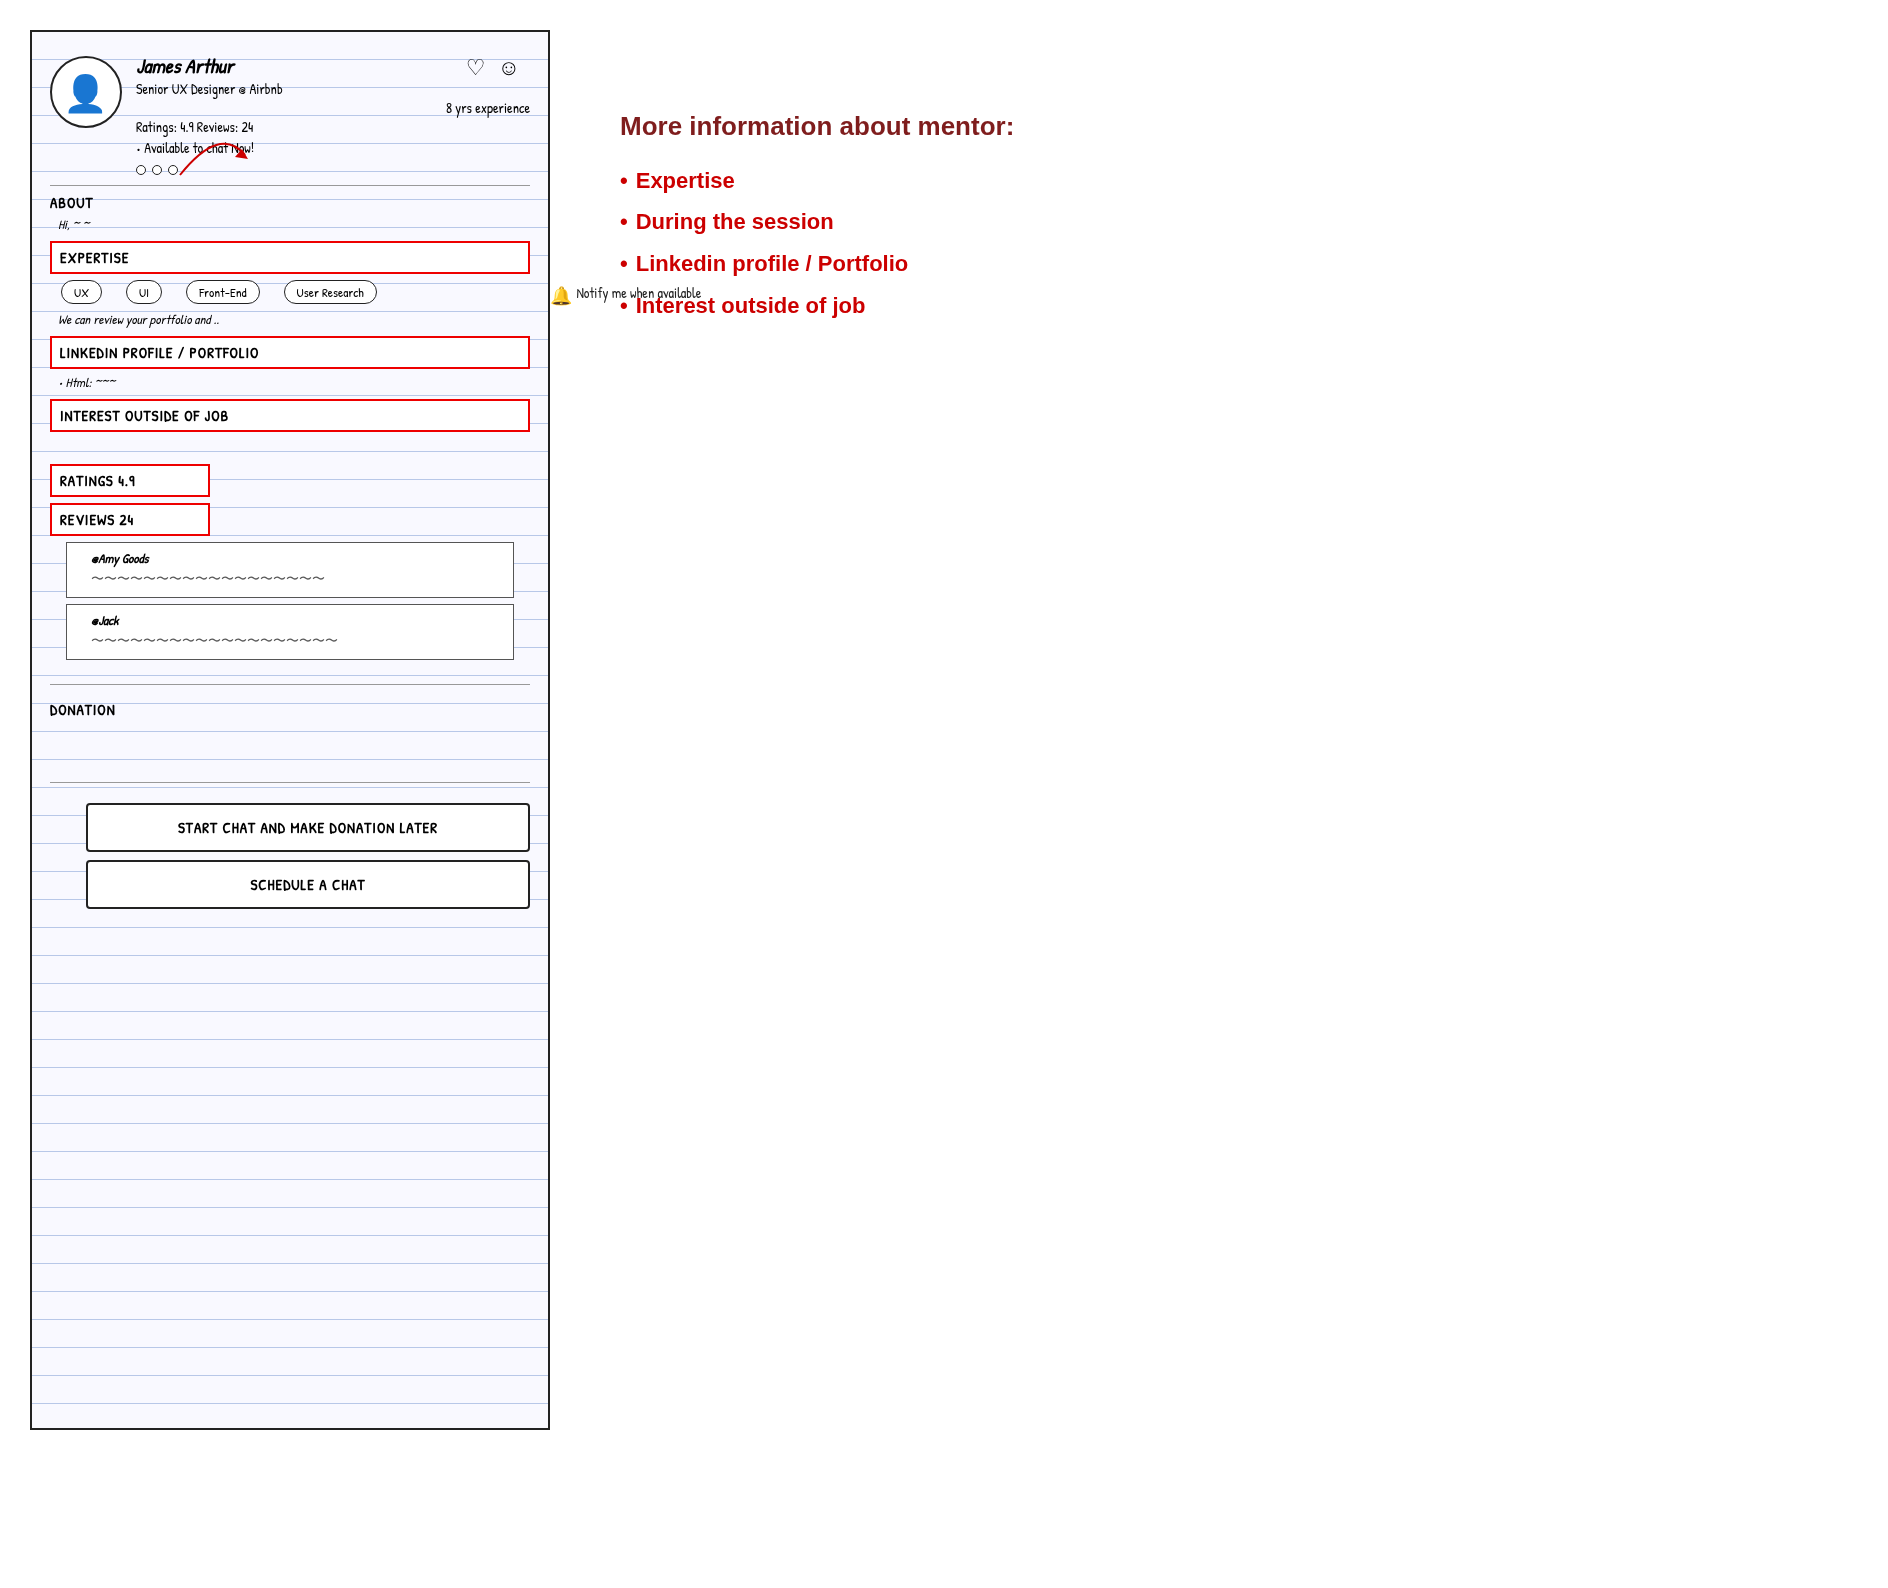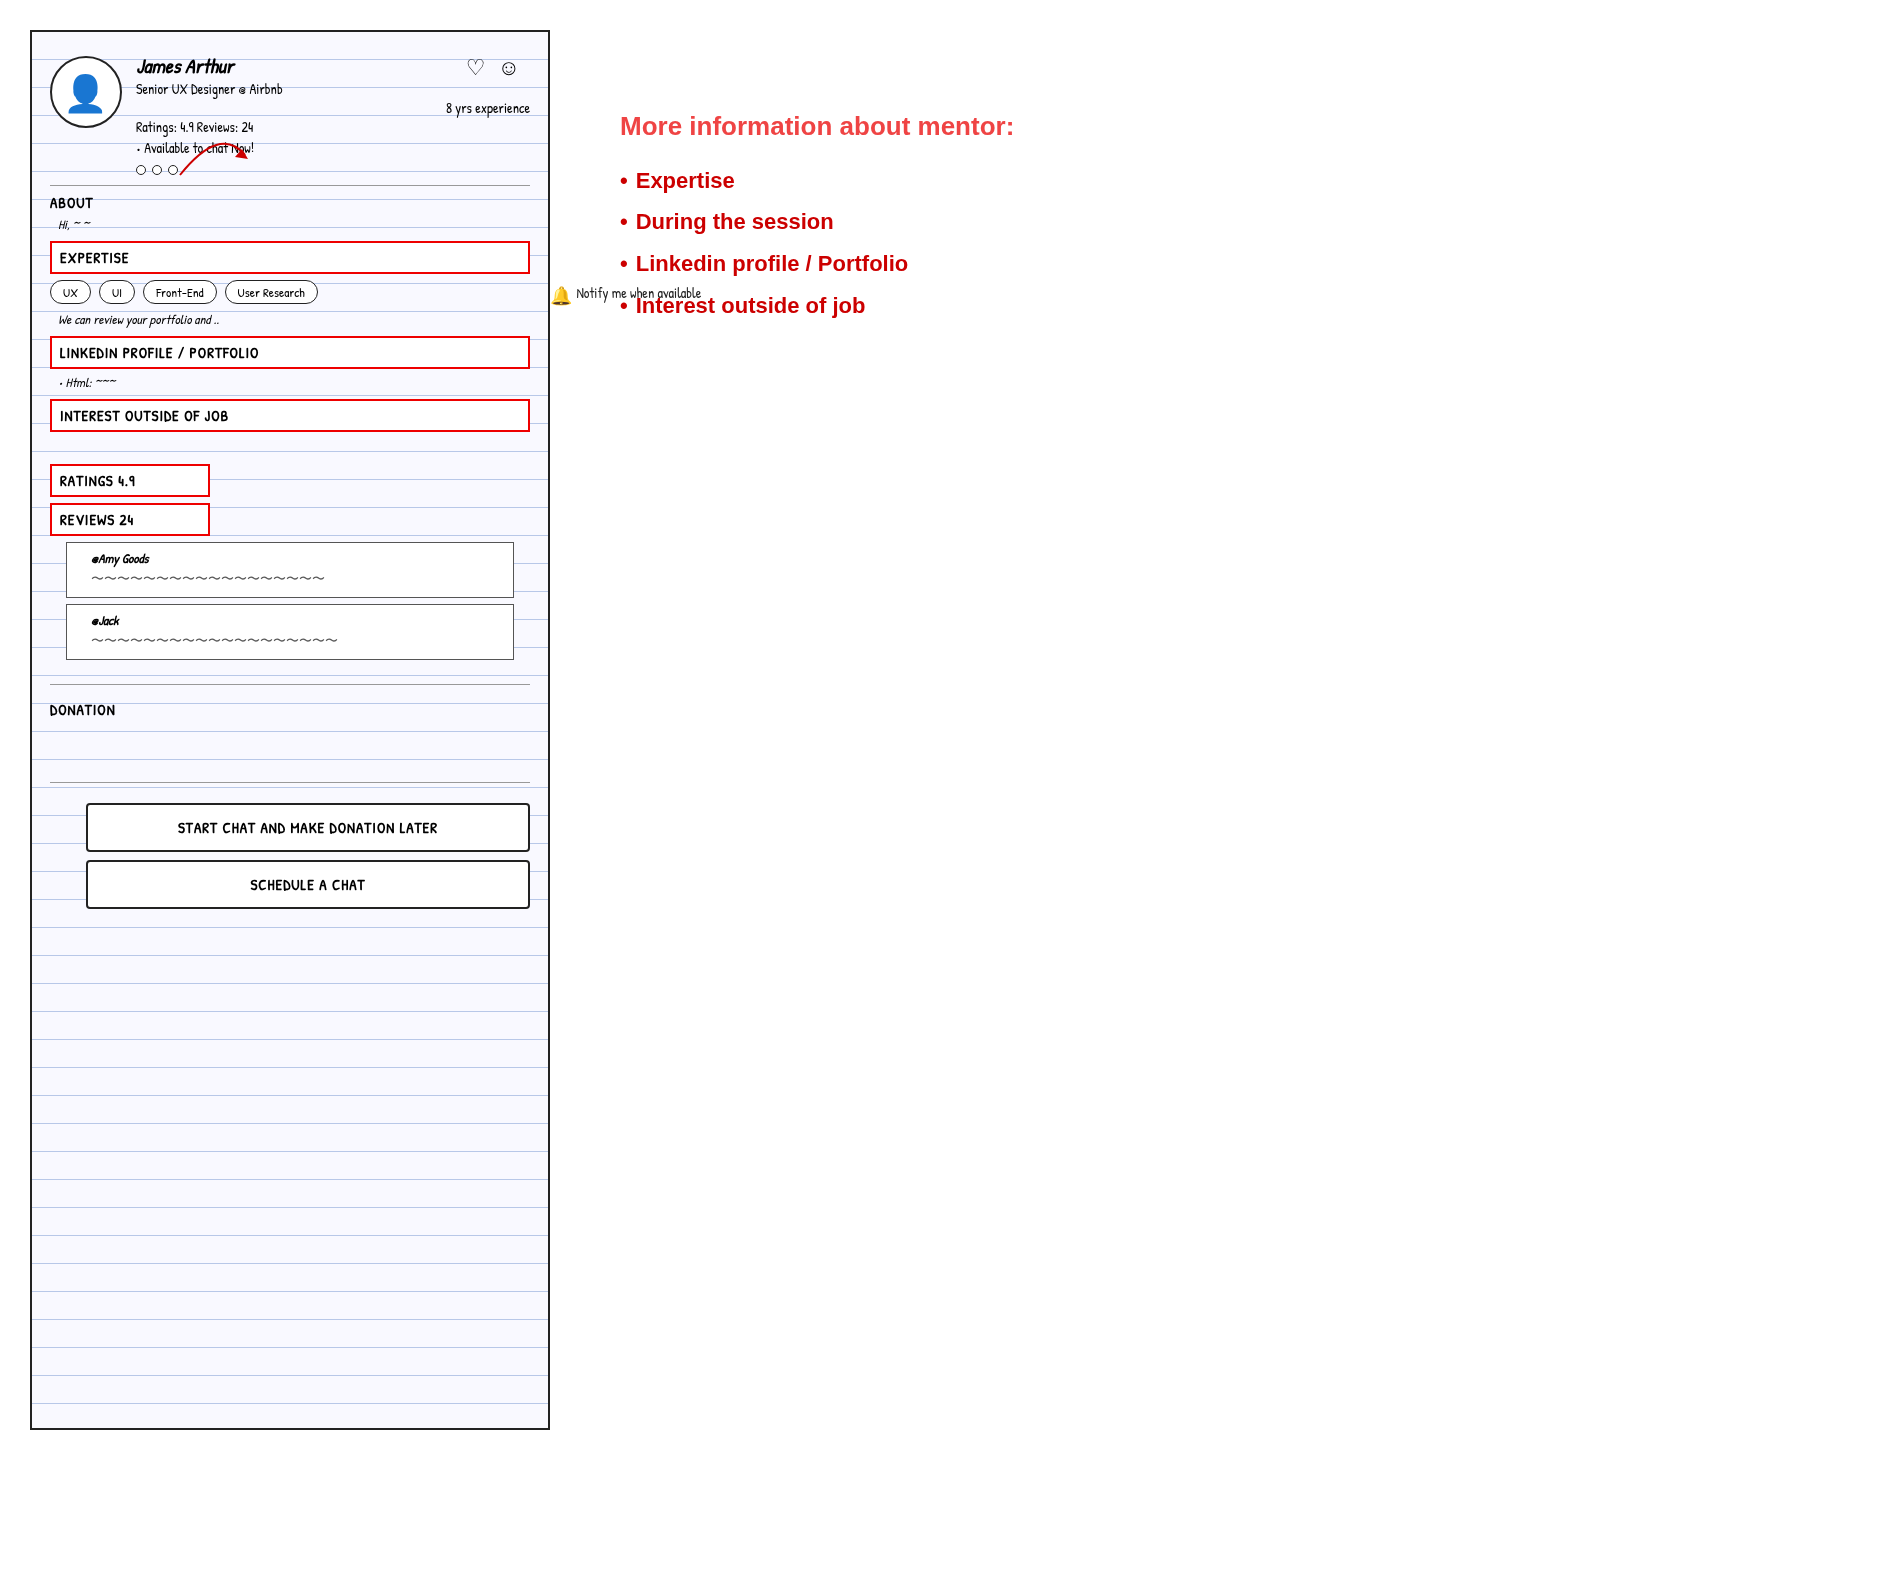--- a/index.html
+++ b/index.html
@@ -160,22 +160,22 @@
       font-size: 15px;
       font-weight: bold;
       text-transform: uppercase;
       letter-spacing: 1px;
     }
 
     
     .tags-row {
       display: flex;
       flex-direction: row;
-      gap: 8px;
-      margin: 6px 0 6px 0;
+      gap: 24px;
+      margin: 6px 0 6px 11px;
       flex-wrap: wrap;
     }
 
     .tag-chip {
       border: 1.5px solid #222;
       border-radius: 20px;
       padding: 2px 12px;
       font-size: 13px;
       background: #fff;
     }
@@ -270,21 +270,21 @@
     }
 
     
     .annotation-panel {
       width: 420px;
       padding: 20px 10px 10px 10px;
       margin-top: 60px;
     }
 
     .annotation-title {
-      color: #ef4444;
+      color: #7f1d1d;
       font-size: 26px;
       font-weight: bold;
       font-family: Arial, sans-serif;
       line-height: 1.3;
       margin-bottom: 16px;
     }
 
     .annotation-list {
       list-style: none;
       padding: 0;

